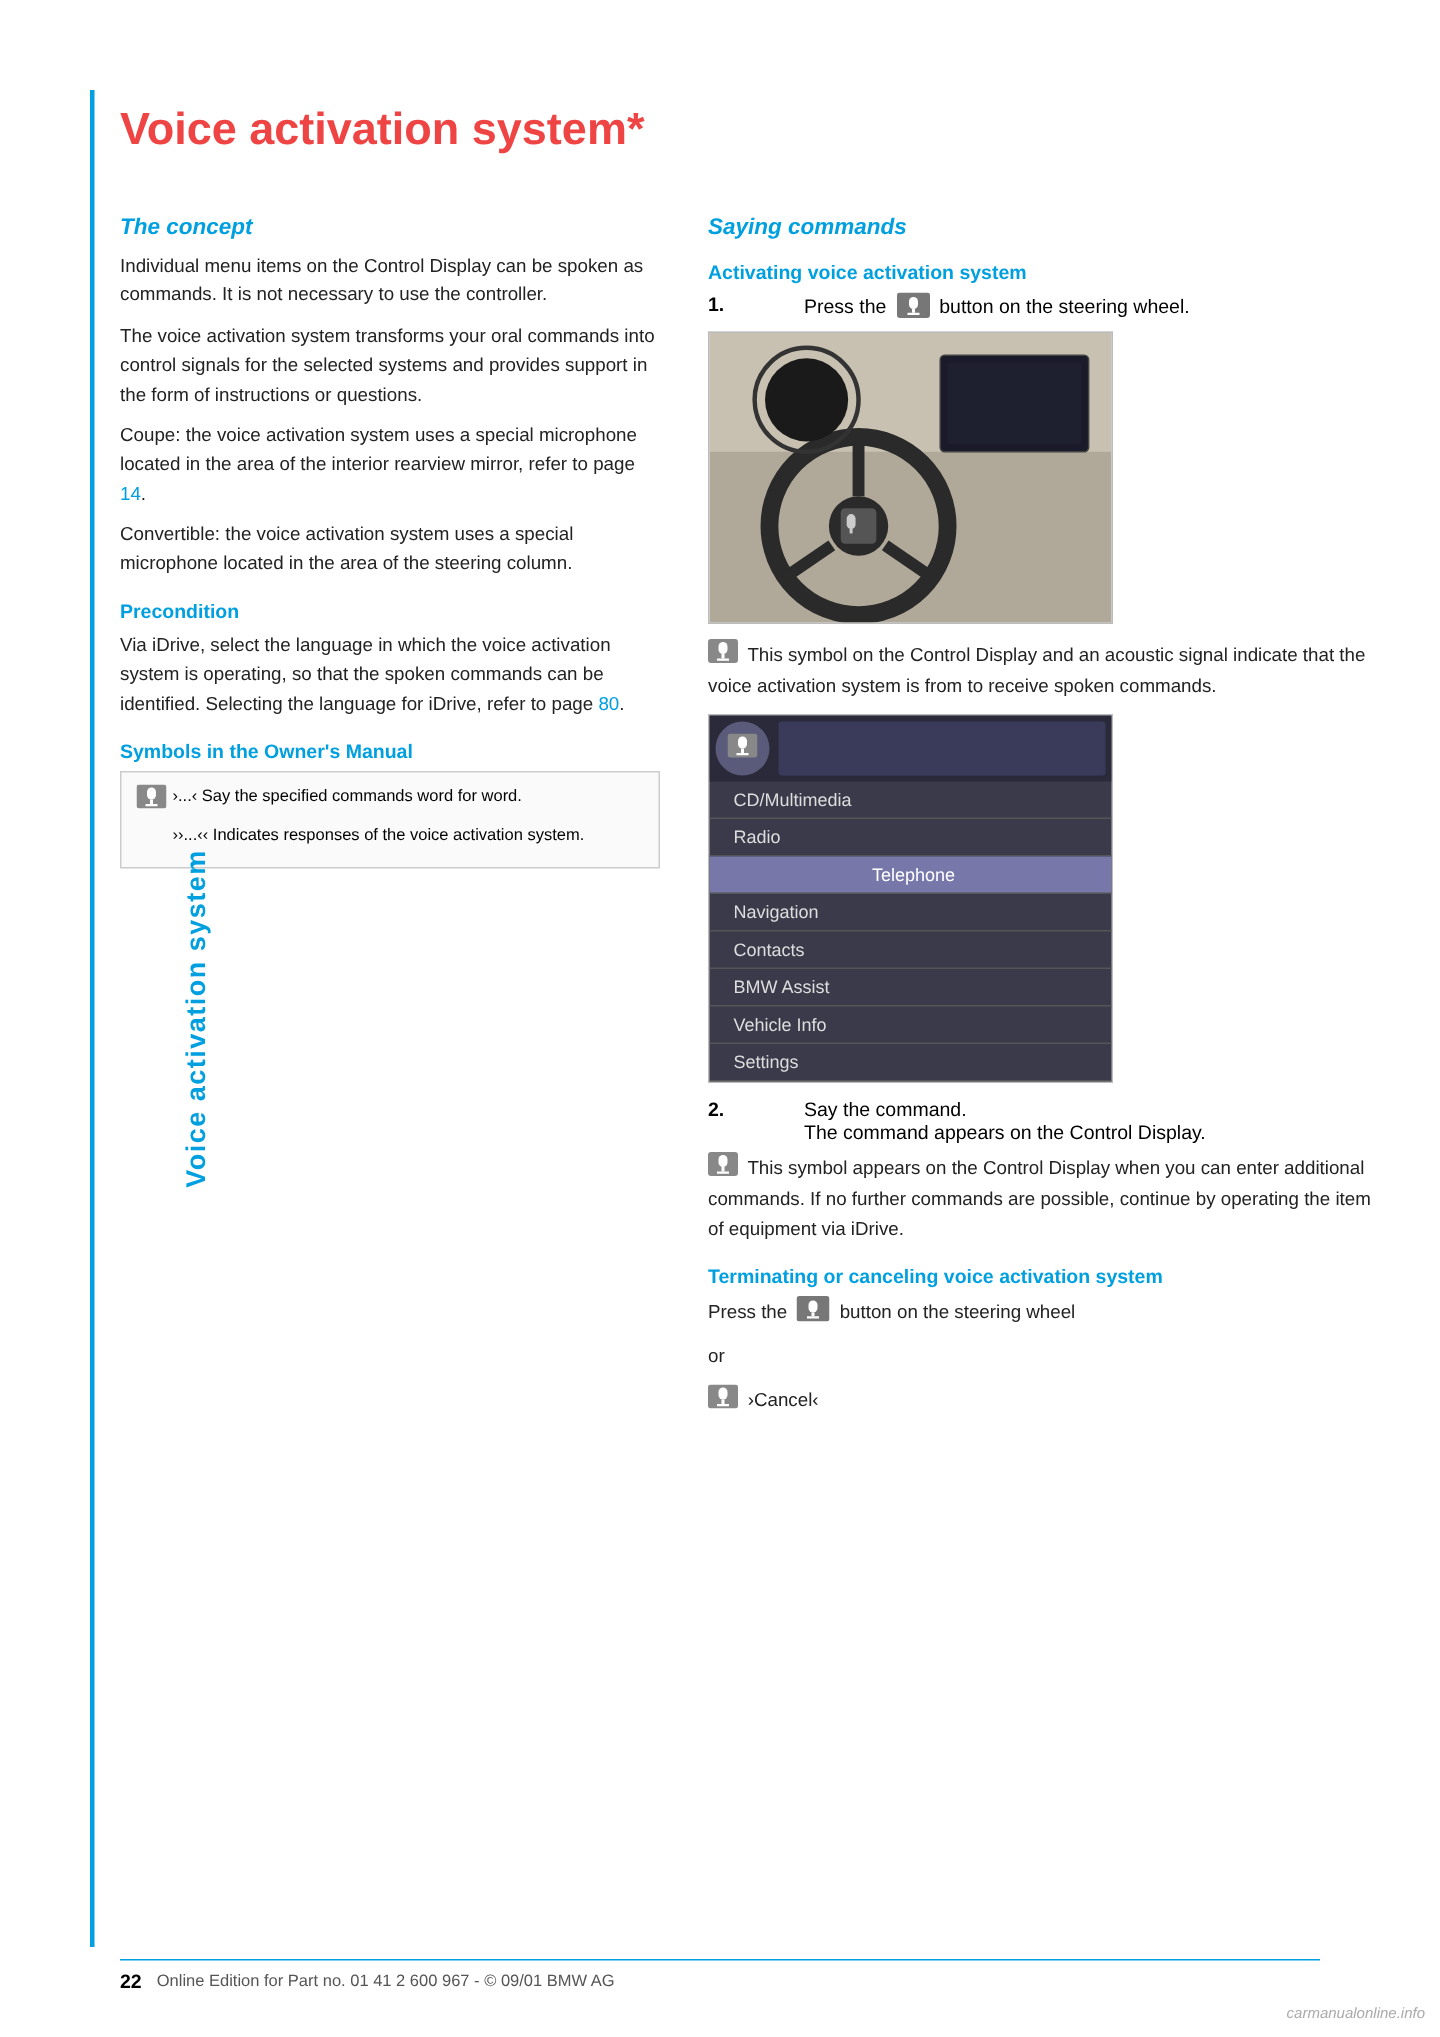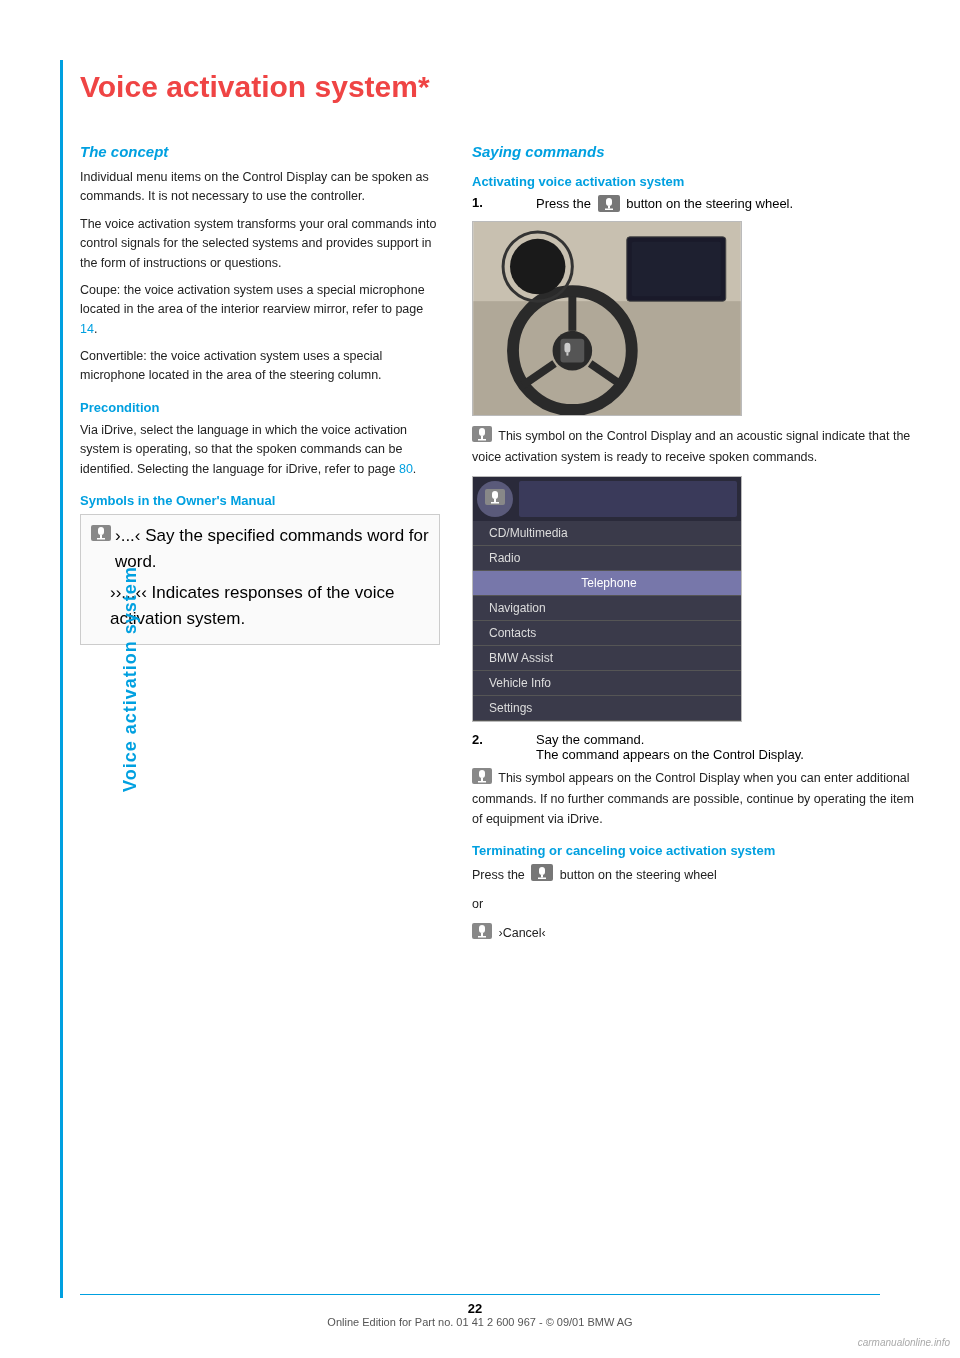--- a/index.html
+++ b/index.html
@@ -100,21 +100,21 @@
       color: #00a0e0;
       text-decoration: none;
     }
 
     
     .symbol-box {
       border: 1px solid #ccc;
       padding: 8px 10px;
       margin-bottom: 10px;
       background: #fafafa;
-      font-size: 17px;
+      font-size: 11px;
       line-height: 1.55;
     }
 
     
     .steering-image {
       width: 100%;
       max-width: 270px;
       height: 195px;
       background: #d8d8d8;
       border: 1px solid #bbb;
@@ -177,21 +177,20 @@
       left: 0;
       right: 0;
       text-align: center;
       font-size: 11px;
       color: #555;
       border-top: 1px solid #00a0e0;
       padding-top: 6px;
       margin: 0 80px 0 80px;
       display: flex;
       align-items: center;
-      flex-direction: column;
     }
 
     .page-num {
       font-size: 13px;
       font-weight: bold;
       margin-right: 10px;
       color: #000;
     }
 
     .footer-text {
@@ -318,21 +317,21 @@
 
         <p>
           <span style="display:inline-block; vertical-align:middle; margin-right:3px;">
             <svg width="20" height="16" viewBox="0 0 20 16">
               <rect width="20" height="16" rx="2" fill="#888"></rect>
               <rect x="7" y="2" width="6" height="8" rx="3" fill="#fff"></rect>
               <rect x="9" y="10" width="2" height="3" fill="#fff"></rect>
               <rect x="6" y="13" width="8" height="1.5" fill="#fff"></rect>
             </svg>
           </span>
-          <span>This symbol on the Control Display and an acoustic signal indicate that the voice activation system is ready to receive spoken commands.</span>
+          <span>This symbol on the Control Display and an acoustic signal indicate that the voice activation system is from to receive spoken commands.</span>
         </p>
 
         <div class="menu-image">
           <div style="display:flex; background:#2a2a3a; padding: 4px;">
             <div style="width:36px; height:36px; background:#5a5a7a; border-radius:50%; margin-right:6px; display:flex; align-items:center; justify-content:center;">
               <svg width="20" height="20" viewBox="0 0 20 20">
                 <rect width="20" height="16" rx="2" fill="#888"></rect>
                 <rect x="7" y="2" width="6" height="8" rx="3" fill="#fff"></rect>
                 <rect x="9" y="10" width="2" height="3" fill="#fff"></rect>
                 <rect x="6" y="13" width="8" height="1.5" fill="#fff"></rect>

